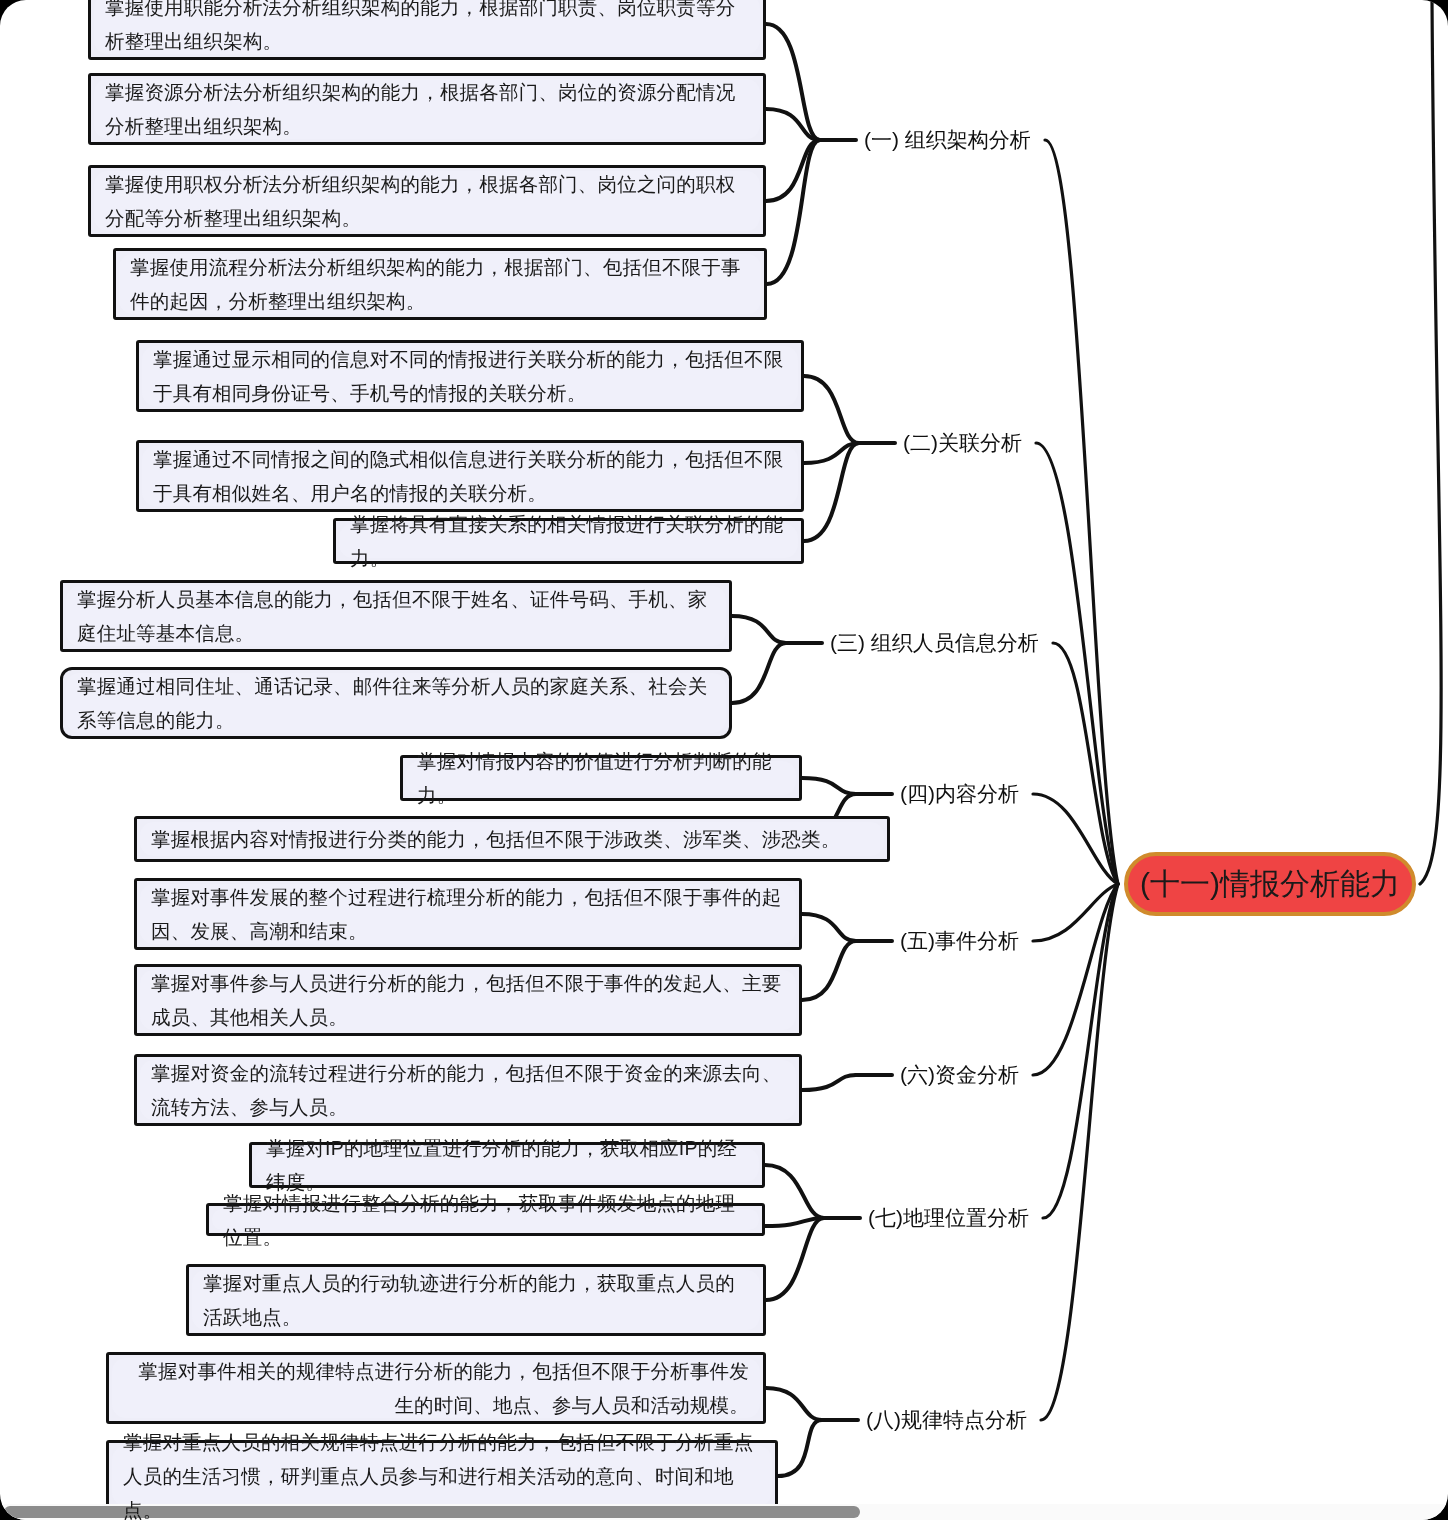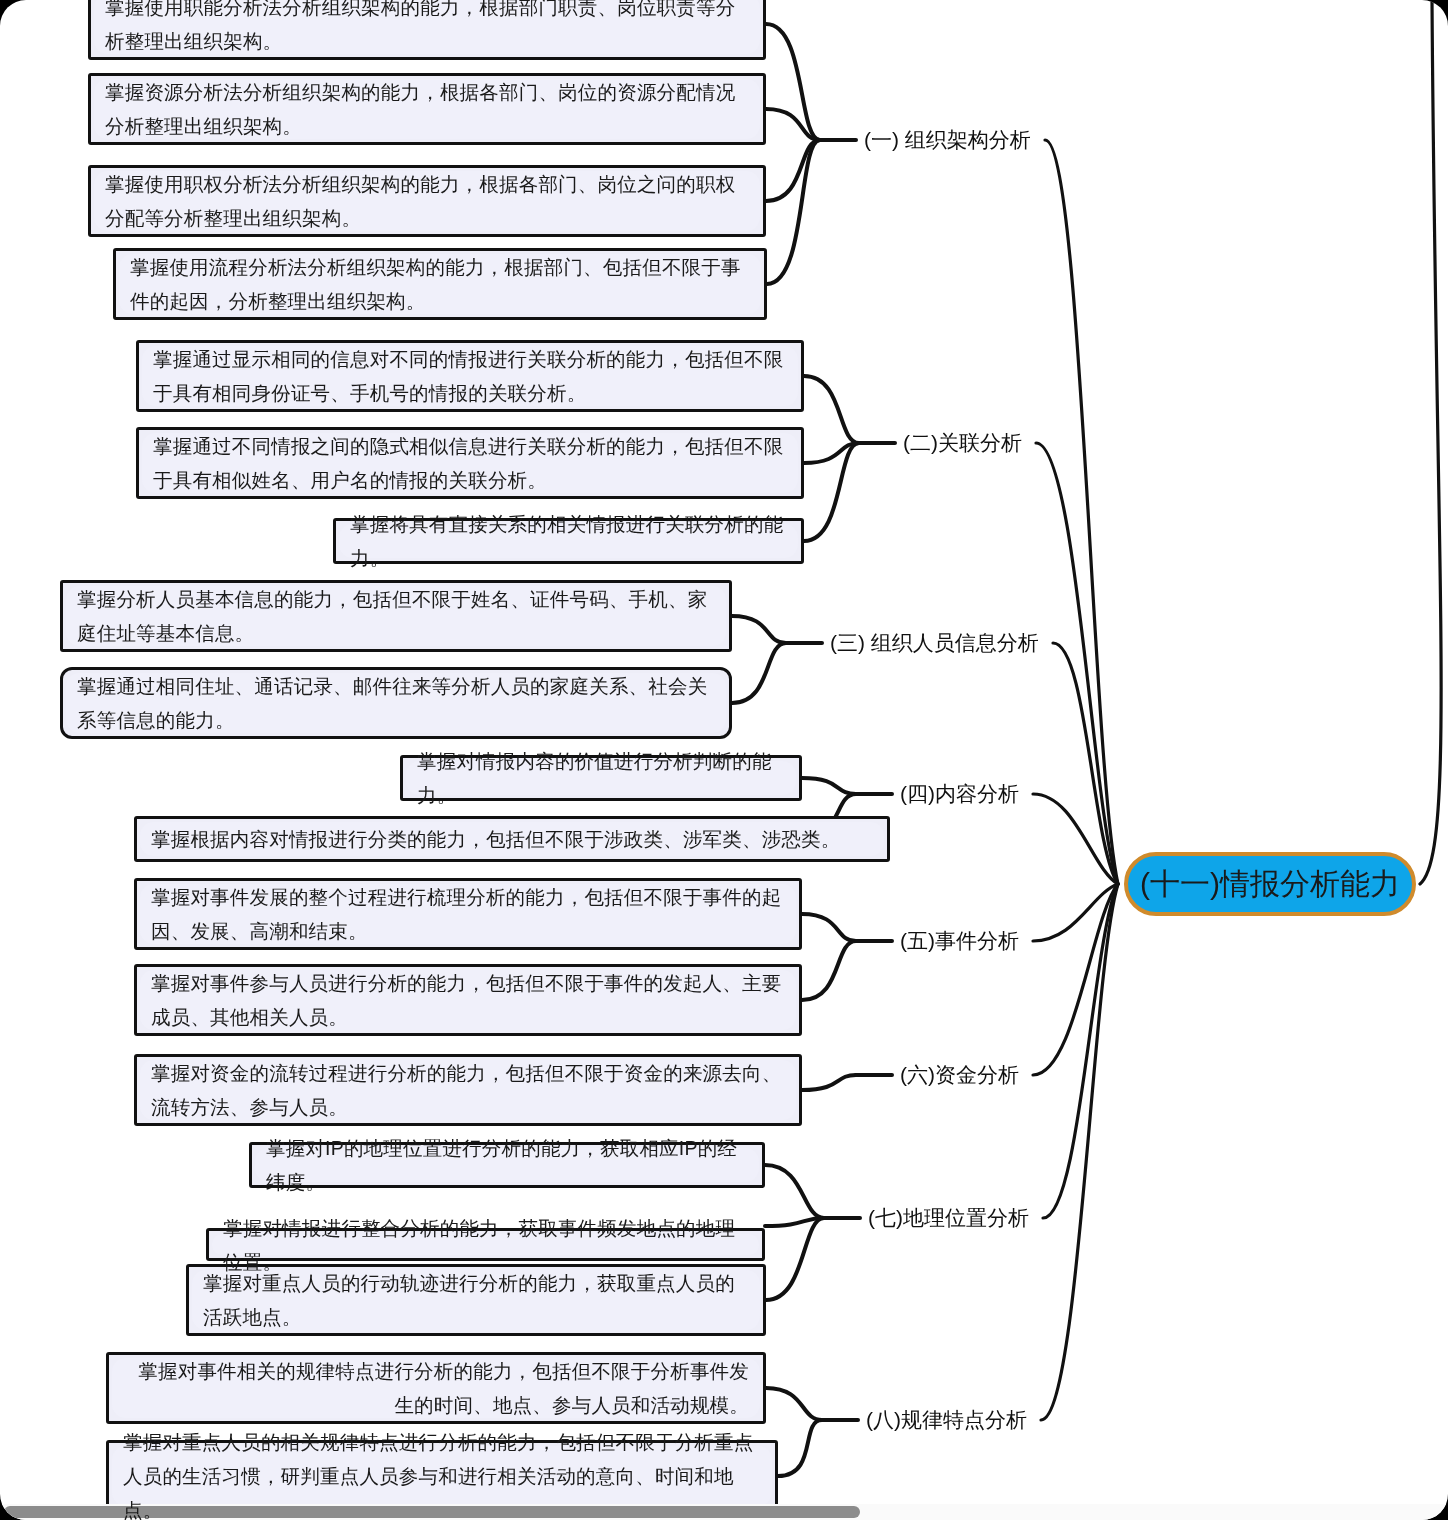--- a/index.html
+++ b/index.html
@@ -77,21 +77,21 @@
     color: #111111;
     white-space: nowrap;
     font-family: "Liberation Sans", "DejaVu Sans", sans-serif;
   }
 
   
   #root-node {
     position: absolute;
     box-sizing: border-box;
     border: 4px solid #f9a8d4;
-    background: #0ea5e9;
+    background: #ef4444;
     border-radius: 40px;
     display: flex;
     align-items: center;
     justify-content: center;
     padding: 16px 26px;
   }
   #root-node .rtxt {
     font-size: 30px;
     line-height: 40px;
     color: #1a1a1a;
@@ -172,21 +172,21 @@
         </div>
         <div class="leaf" style="left: 88px; top: 165px; width: 678px; height: 72px;">
           <span class="txt">掌握使用职权分析法分析组织架构的能力，根据各部门、岗位之问的职权分配等分析整理出组织架构。</span>
         </div>
         <div class="leaf" style="left: 113px; top: 248px; width: 654px; height: 72px;">
           <span class="txt">掌握使用流程分析法分析组织架构的能力，根据部门、包括但不限于事件的起因，分析整理出组织架构。</span>
         </div>
         <div class="leaf" style="left: 136px; top: 340px; width: 668px; height: 72px;">
           <span class="txt">掌握通过显示相同的信息对不同的情报进行关联分析的能力，包括但不限于具有相同身份证号、手机号的情报的关联分析。</span>
         </div>
-        <div class="leaf" style="left: 136px; top: 427px; width: 668px; height: 72px; align-items: center;">
+        <div class="leaf" style="left: 136px; top: 440px; width: 668px; height: 72px; align-items: center;">
           <span class="txt">掌握通过不同情报之间的隐式相似信息进行关联分析的能力，包括但不限于具有相似姓名、用户名的情报的关联分析。</span>
         </div>
         <div class="leaf" style="left: 333px; top: 518px; width: 471px; height: 46px;">
           <span class="txt">掌握将具有直接关系的相关情报进行关联分析的能力。</span>
         </div>
         <div class="leaf" style="left: 60px; top: 580px; width: 672px; height: 72px;">
           <span class="txt">掌握分析人员基本信息的能力，包括但不限于姓名、证件号码、手机、家庭住址等基本信息。</span>
         </div>
         <div class="leaf" style="left: 60px; top: 667px; width: 672px; height: 72px; border-radius: 12px;">
           <span class="txt">掌握通过相同住址、通话记录、邮件往来等分析人员的家庭关系、社会关系等信息的能力。</span>
@@ -202,21 +202,21 @@
         </div>
         <div class="leaf" style="left: 134px; top: 964px; width: 668px; height: 72px;">
           <span class="txt">掌握对事件参与人员进行分析的能力，包括但不限于事件的发起人、主要成员、其他相关人员。</span>
         </div>
         <div class="leaf" style="left: 134px; top: 1054px; width: 668px; height: 72px;">
           <span class="txt">掌握对资金的流转过程进行分析的能力，包括但不限于资金的来源去向、流转方法、参与人员。</span>
         </div>
         <div class="leaf" style="left: 249px; top: 1142px; width: 516px; height: 46px;">
           <span class="txt">掌握对IP的地理位置进行分析的能力，获取相应IP的经纬度。</span>
         </div>
-        <div class="leaf" style="left: 206px; top: 1203px; width: 559px; height: 33px; margin-top: 25px;">
+        <div class="leaf" style="left: 206px; top: 1203px; width: 559px; height: 33px;">
           <span class="txt">掌握对情报进行整合分析的能力，获取事件频发地点的地理位置。</span>
         </div>
         <div class="leaf" style="left: 186px; top: 1264px; width: 580px; height: 72px;">
           <span class="txt">掌握对重点人员的行动轨迹进行分析的能力，获取重点人员的活跃地点。</span>
         </div>
         <div class="leaf" style="left: 106px; top: 1352px; width: 660px; height: 72px; text-align: right;">
           <span class="txt">掌握对事件相关的规律特点进行分析的能力，包括但不限于分析事件发生的时间、地点、参与人员和活动规模。</span>
         </div>
         <div class="leaf" style="left: 106px; top: 1440px; width: 672px; height: 72px;">
           <span class="txt">掌握对重点人员的相关规律特点进行分析的能力，包括但不限于分析重点人员的生活习惯，研判重点人员参与和进行相关活动的意向、时间和地点。</span>

